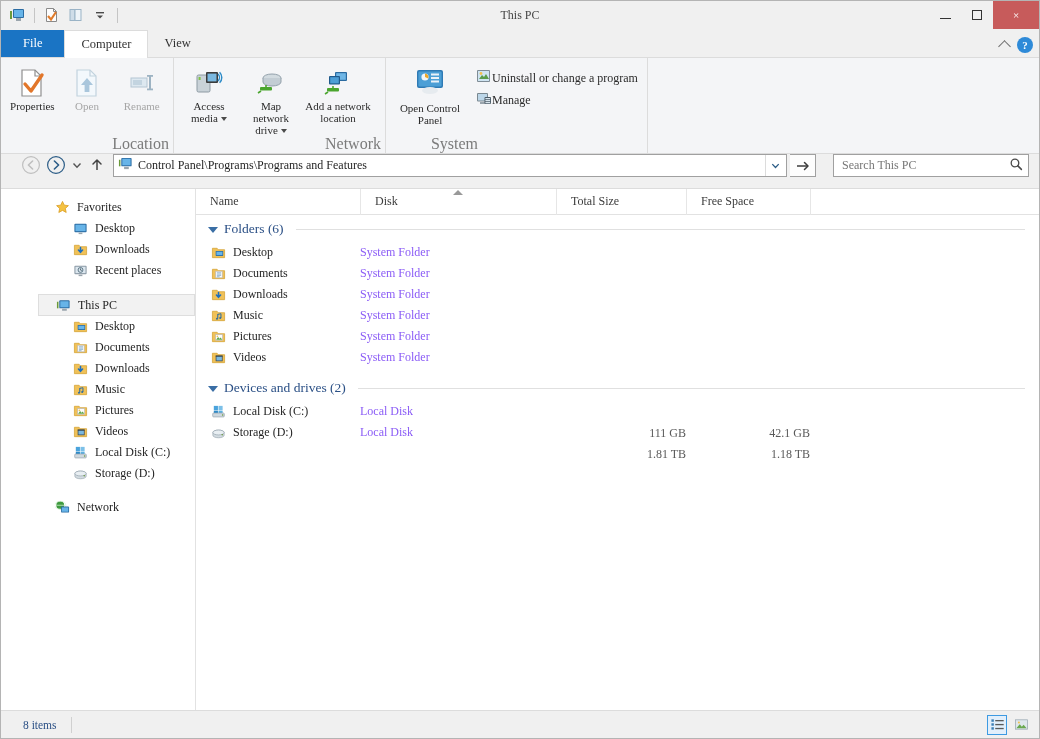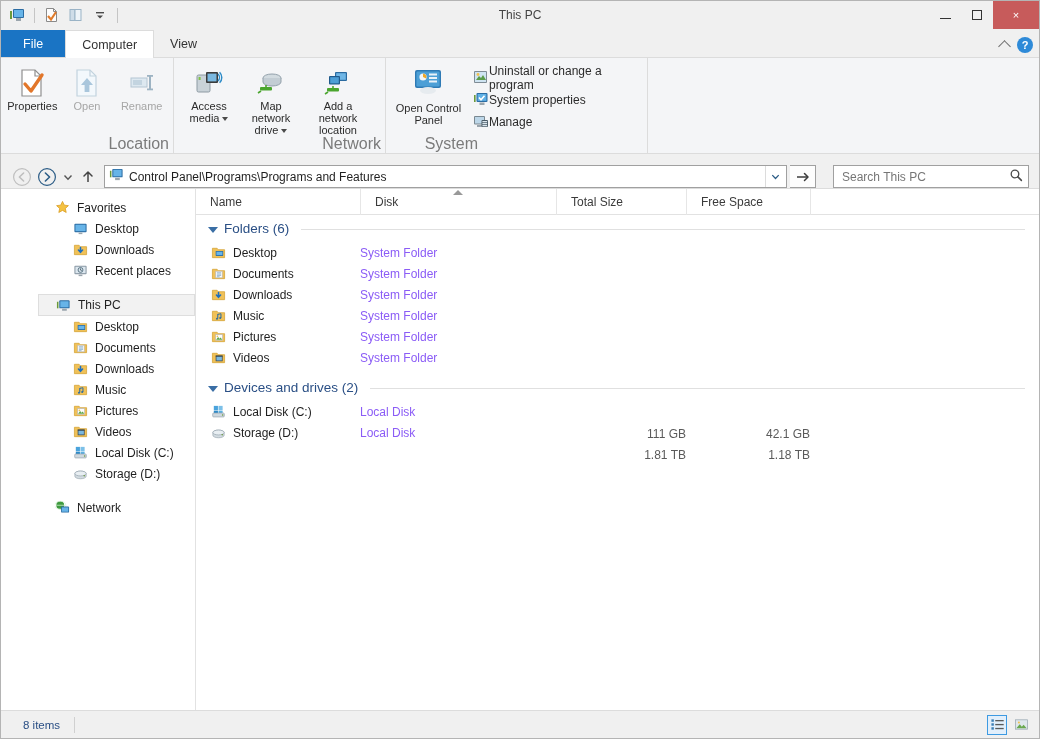--- a/index.html
+++ b/index.html
@@ -10,20 +10,21 @@
     background: #ffffff;
     overflow: hidden;
   }
   #window {
     position: relative;
     width: 1040px; height: 739px;
     background: #f0f0f0;
     border: 1px solid #b4b4b4;
     display: flex;
     flex-direction: column;
+    font-family: Liberation Serif, serif;
   }
 
   
   .titlebar {
     height: 28px;
     background: #f0f0f0;
     display: flex;
     align-items: center;
     position: relative;
     flex: 0 0 28px;
@@ -187,24 +188,25 @@
     display: flex; align-items: center; 
     font-size: 12px; color: #2b2b2b;
     height: 18px;
     cursor: default;
   }
 
   
   .addrbar {
     height: 34px;
     background: #f0f0f0;
-    display: flex; align-items: flex-end;
+    display: flex; align-items: flex-start;
     padding: 0 10px;
     flex: 0 0 34px;
     gap: 3px;
+    margin-left: 9px;
   }
   .navbtn {
     width: 22px; height: 22px; border-radius: 50%;
     display: flex; align-items: center; justify-content: center;
   }
   .navbtn.disabled svg { opacity: .38; }
   .addr-caret {
     width: 14px; height: 22px;
     display: flex; align-items: center; justify-content: center;
   }
@@ -550,32 +552,20 @@
           <div class="rsmall">
             <span>
               <svg width="16" height="16" viewBox="0 0 16 16">
                 <rect x="1" y="2" width="13" height="12" rx="1" fill="#7f8c96"></rect>
                 <rect x="2" y="3" width="11" height="10" fill="#cfe4f2"></rect>
                 <path d="M3 11 l3-4 2 2 2-3 3 5z" fill="#5a9c4a"></path>
                 <circle cx="5" cy="5.5" r="1.4" fill="#f2c14e"></circle>
               </svg>
             </span>
             <span>Uninstall or change a program</span>
-          </div>
-          <div class="rsmall">
-            <span>
-              <svg width="16" height="16" viewBox="0 0 16 16">
-                <rect x="1" y="4" width="1.6" height="7" fill="#6a9a3a"></rect>
-                <rect x="3.5" y="2" width="11" height="9" rx="1" fill="#2b6ca3"></rect>
-                <rect x="4.6" y="3" width="8.8" height="6.9" fill="#5fb0e5"></rect>
-                <path d="M6 6.5 l2 2.2 3.5-4" fill="none" stroke="#ffffff" stroke-width="1.6"></path>
-                <rect x="6.5" y="11.5" width="5" height="2.5" fill="#9aa5ad"></rect>
-              </svg>
-            </span>
-            <span>System properties</span>
           </div>
           <div class="rsmall">
             <span>
               <svg width="16" height="16" viewBox="0 0 16 16">
                 <rect x="1" y="3" width="11" height="8.5" rx="1" fill="#7a8891"></rect>
                 <rect x="2" y="4" width="9" height="6.5" fill="#bcd6e8"></rect>
                 <rect x="4" y="12" width="5" height="2" fill="#9aa5ad"></rect>
                 <rect x="8.5" y="7" width="6.5" height="7" rx="1" fill="#4a5a66"></rect>
                 <rect x="9.4" y="8" width="4.7" height="1.3" fill="#d8e4ec"></rect>
                 <rect x="9.4" y="10" width="4.7" height="1.3" fill="#d8e4ec"></rect>

